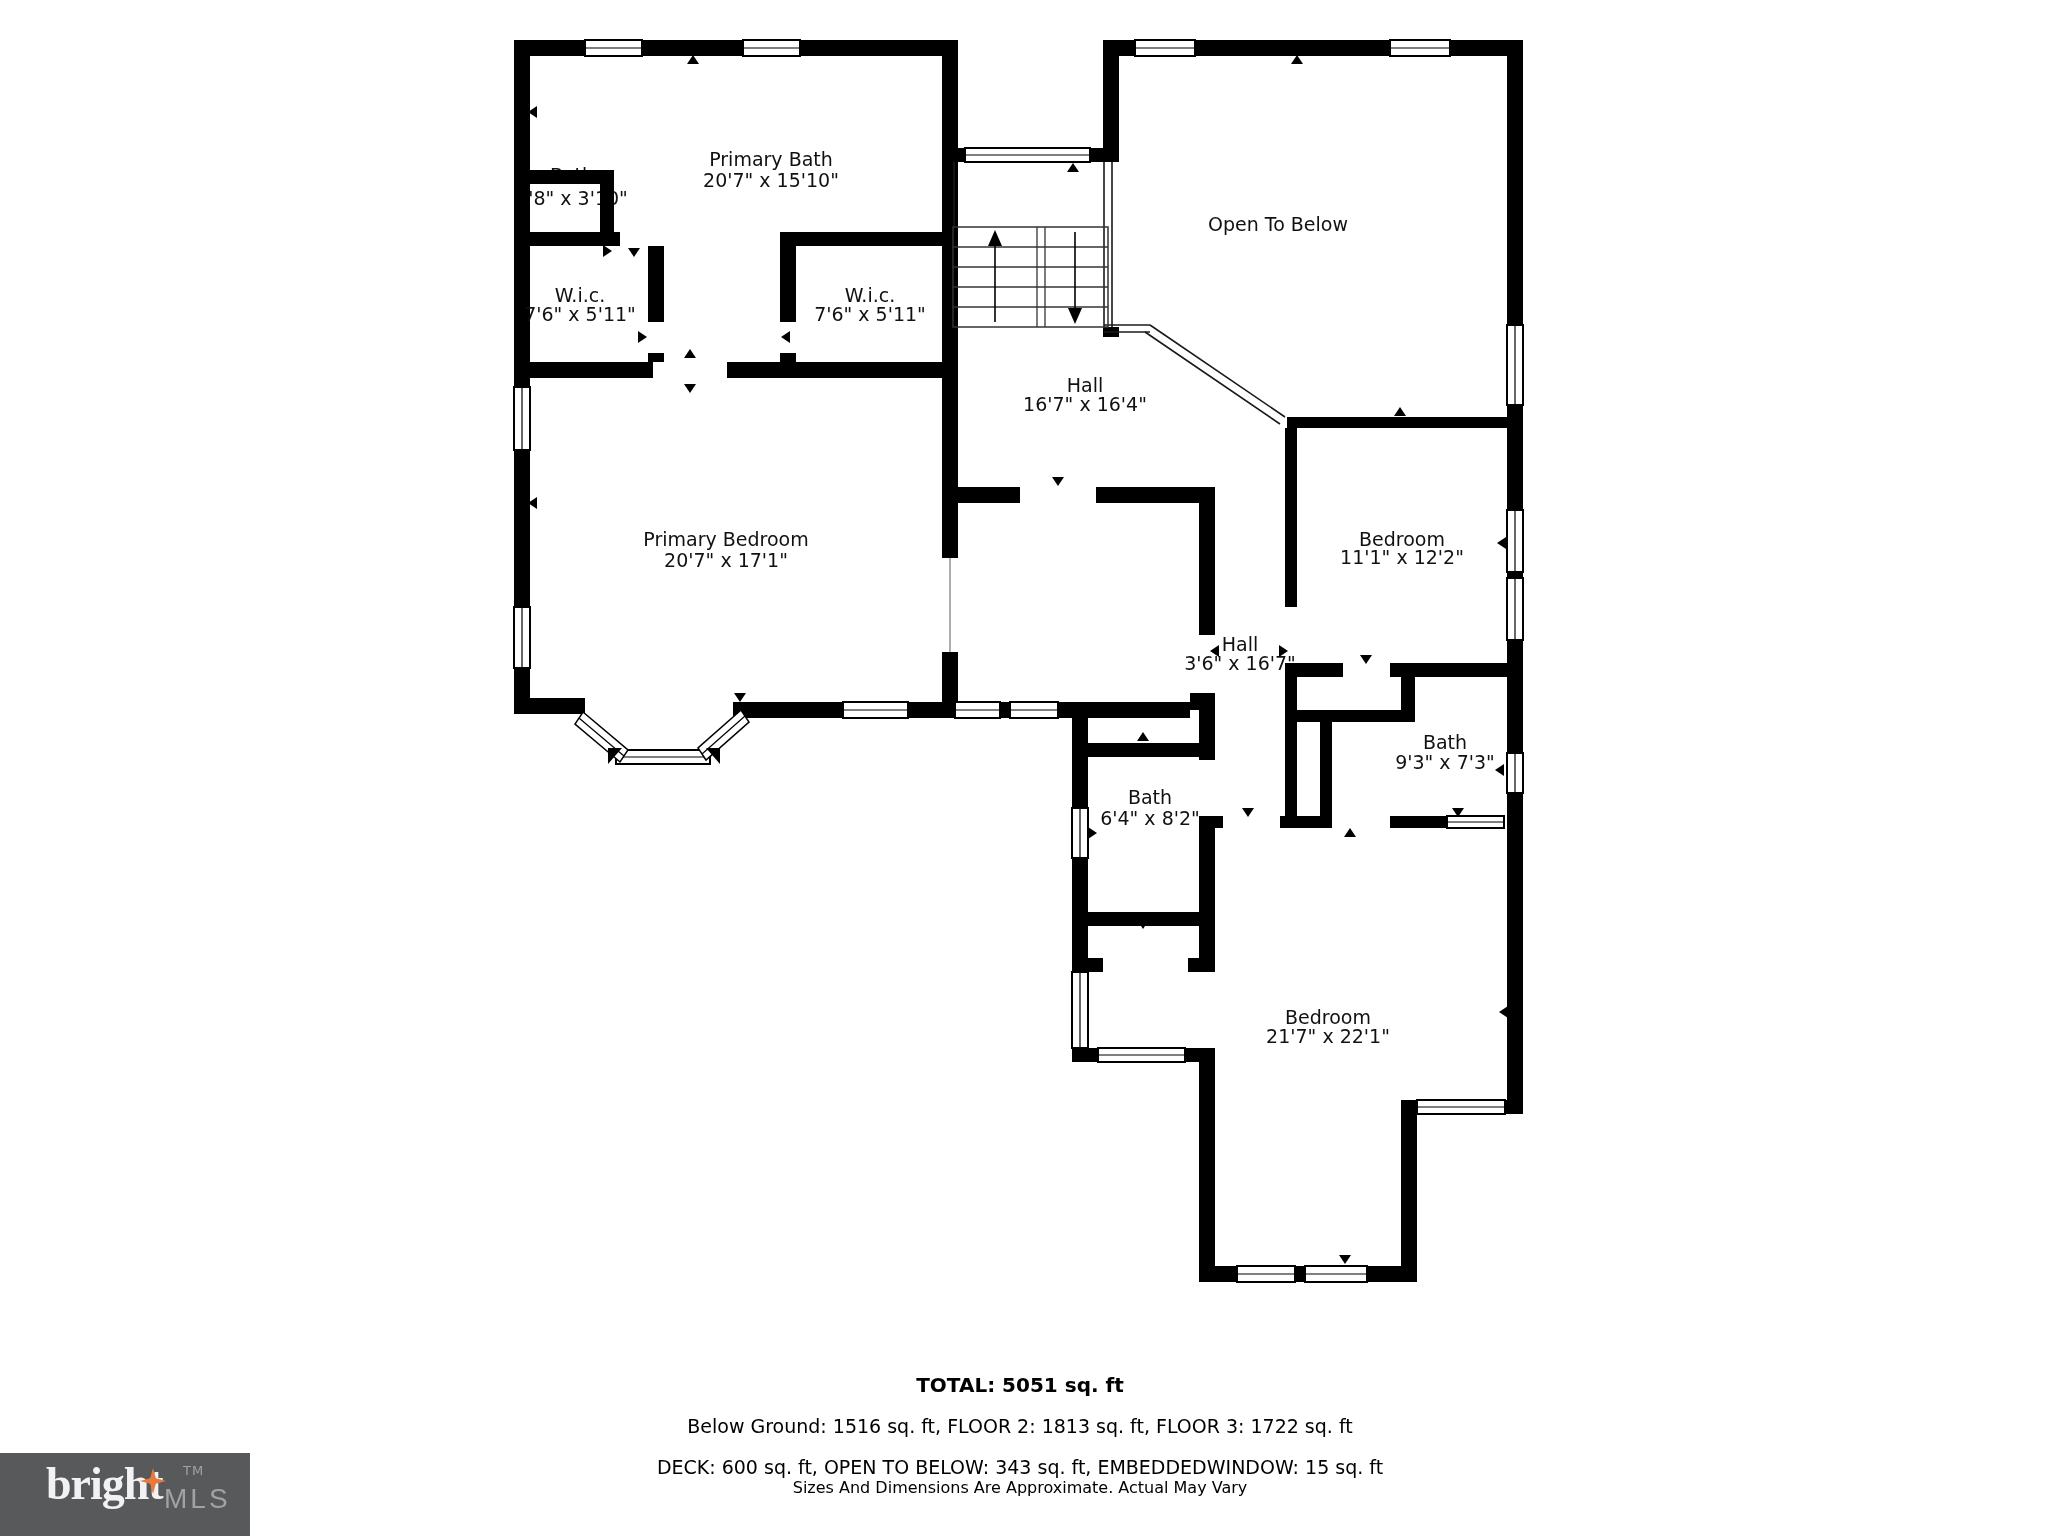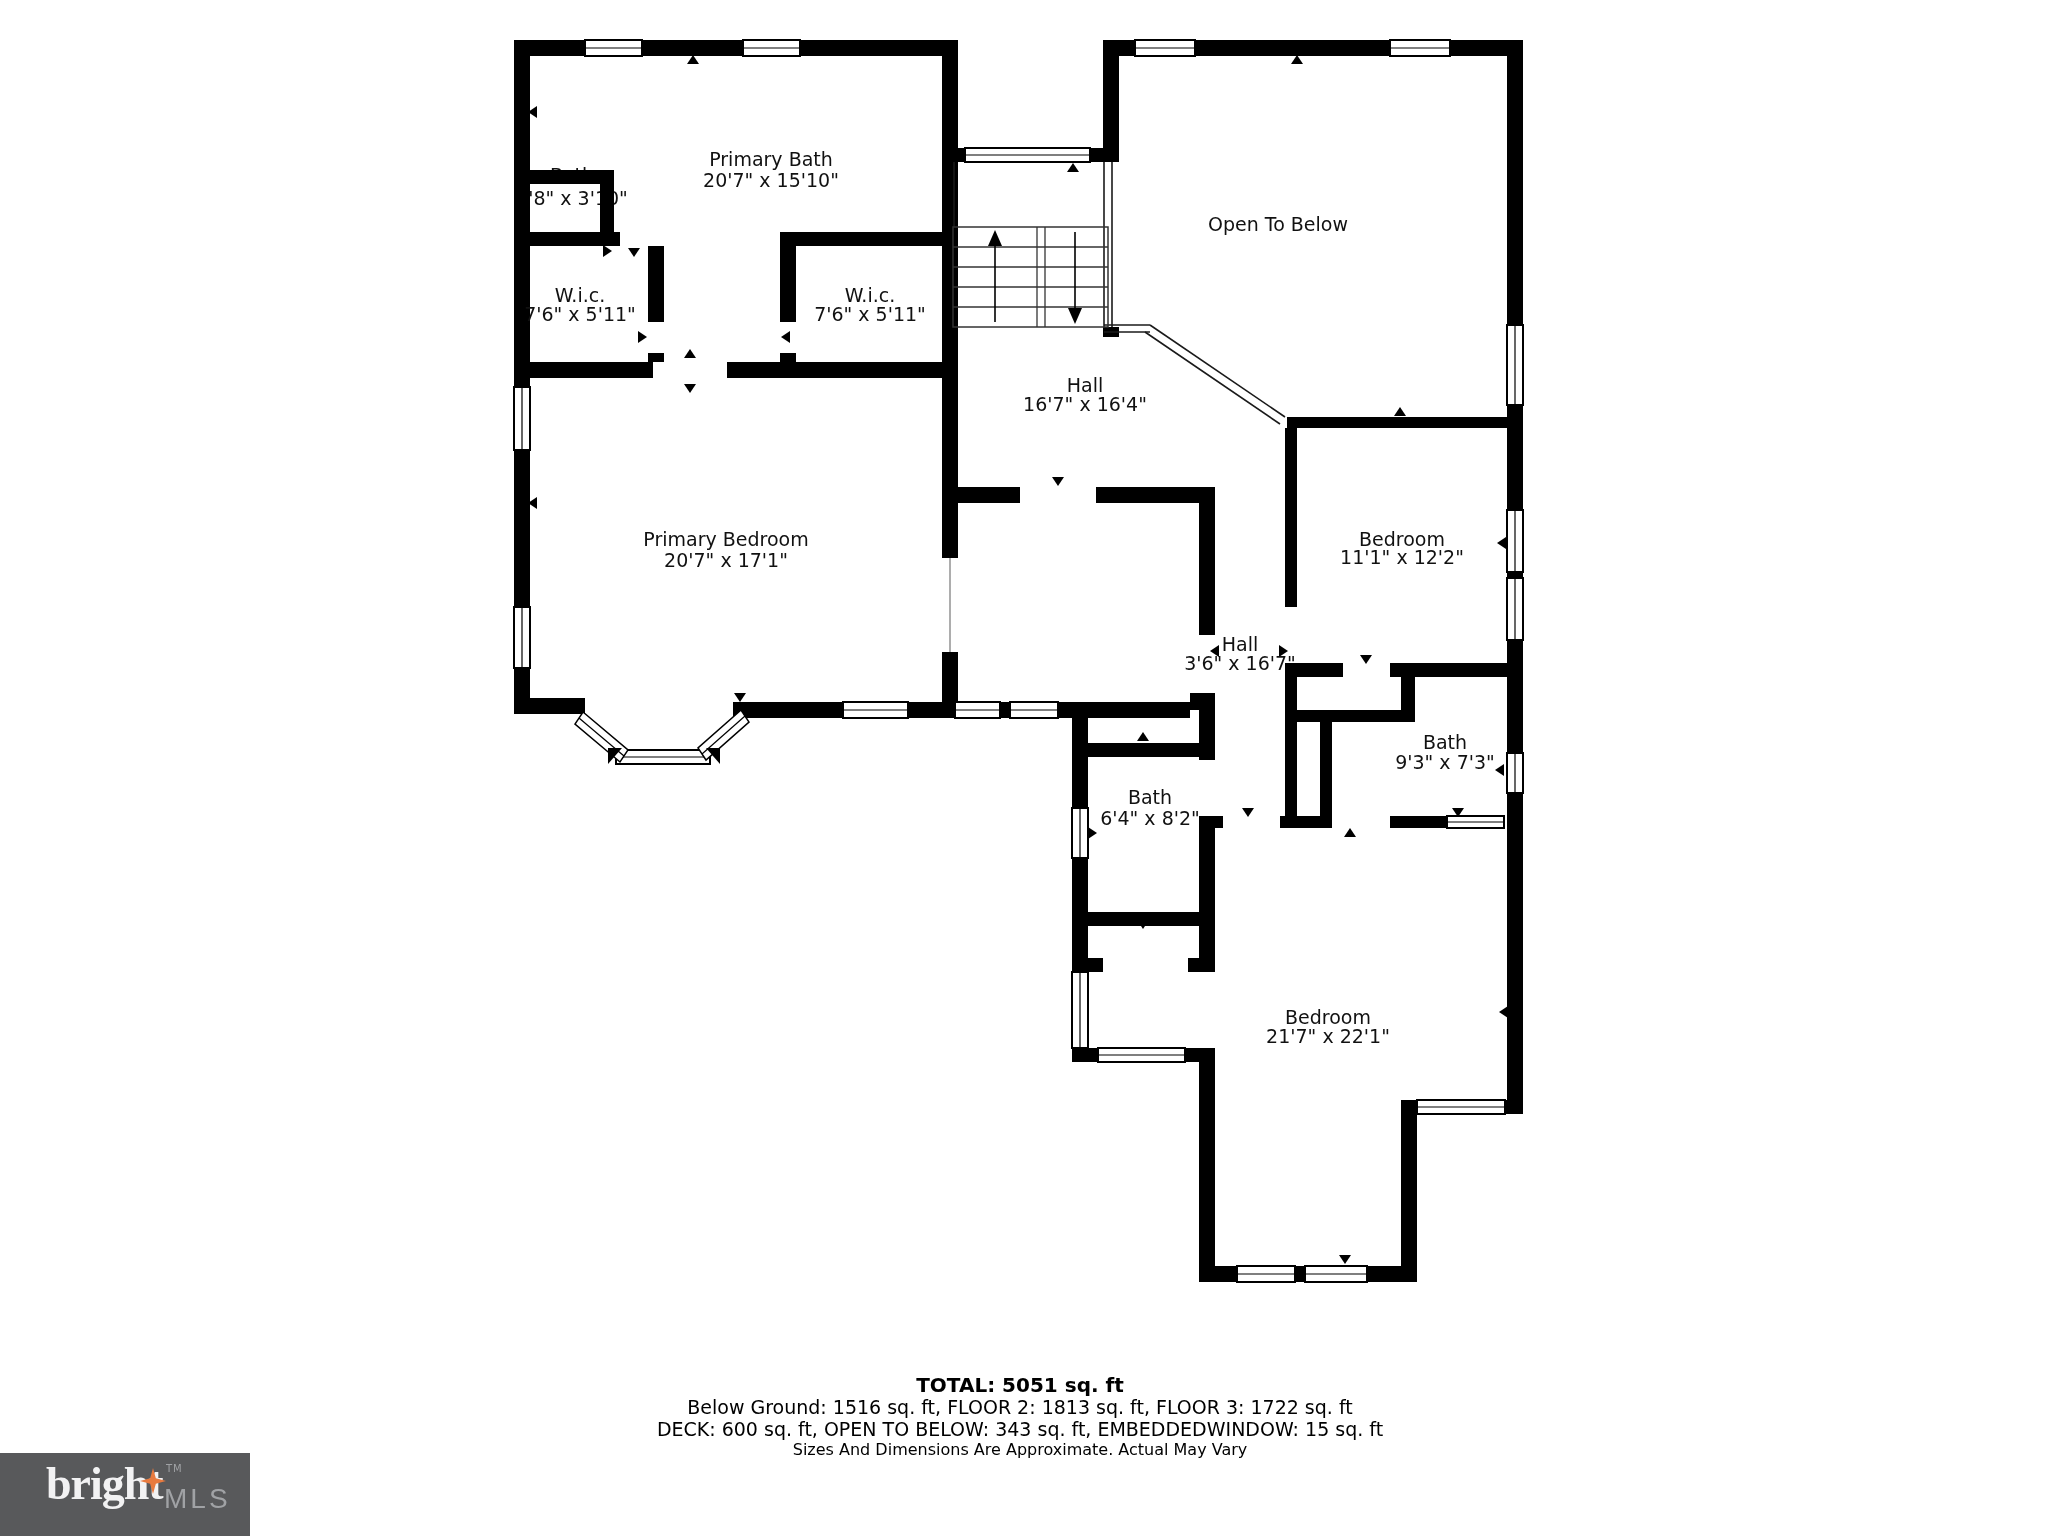--- a/index.html
+++ b/index.html
@@ -6,32 +6,32 @@
   body{
     width:2048px;height:1536px;position:relative;background:#ffffff;
     font-family:"DejaVu Sans","Liberation Sans",sans-serif;overflow:hidden;
   }
   #plan-wrap{position:absolute;left:0;top:0;width:2048px;height:1536px;}
   svg{display:block;}
   .footer{
     position:absolute;left:0;top:1373px;width:2040px;text-align:center;color:#000;
   }
   .ft-total{font-weight:bold;font-size:20px;line-height:24px;}
-  .ft-line{font-size:19px;line-height:21.5px;}
+  .ft-line{font-size:19px;line-height:21.5px;margin-top:19px;}
   .ft-disc{font-size:16px;line-height:20px;}
   .logo{
     position:absolute;left:0;top:1453px;width:250px;height:83px;
   }
   .logo-bg{position:absolute;inset:0;}
   .logo-bright{
     position:absolute;left:46px;top:1px;font-family:"Liberation Serif","DejaVu Serif",serif;
     font-weight:bold;font-size:46px;line-height:60px;letter-spacing:-1px;
   }
   .logo-star{position:absolute;left:140px;top:15px;width:26px;height:26px;}
-  .logo-tm{position:absolute;left:166px;top:10px;font-size:10px;letter-spacing:1px;}
+  .logo-tm{position:absolute;left:183px;top:10px;font-size:13px;letter-spacing:1px;}
   .logo-mls{
     position:absolute;left:164px;top:30px;font-family:"Liberation Sans",sans-serif;
     font-size:28px;letter-spacing:3px;
   }
 </style>
 </head>
 <body>
 
 <div id="plan-wrap">
   <svg id="plan" viewBox="0 0 2048 1536" width="2048" height="1536">

